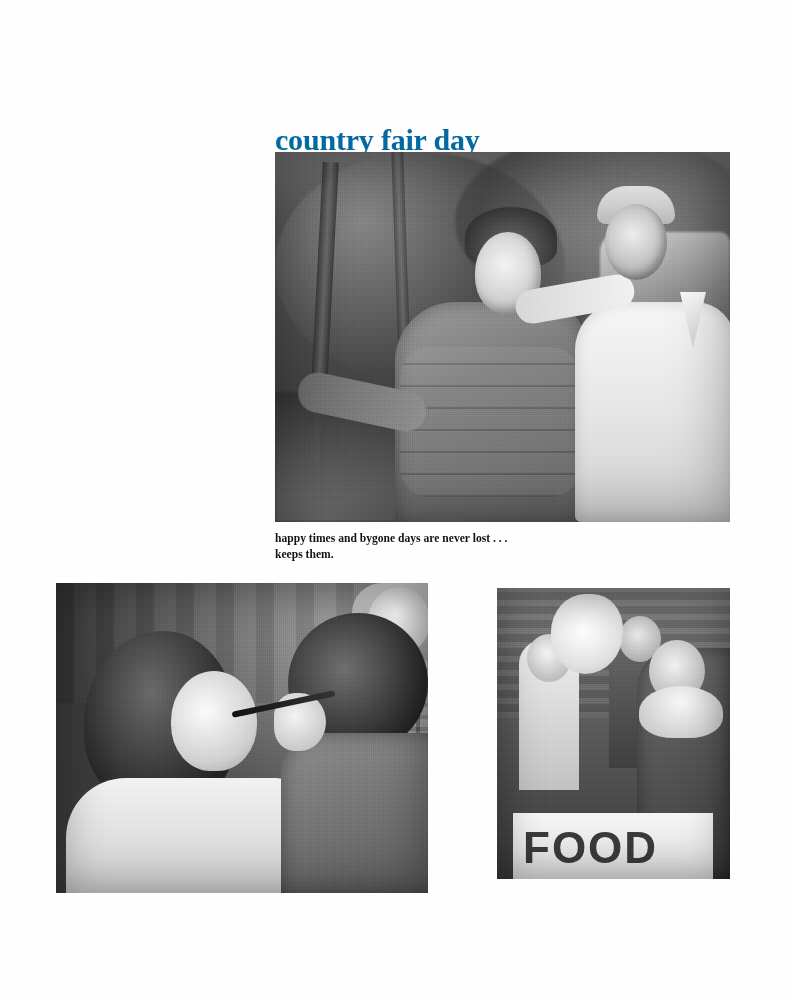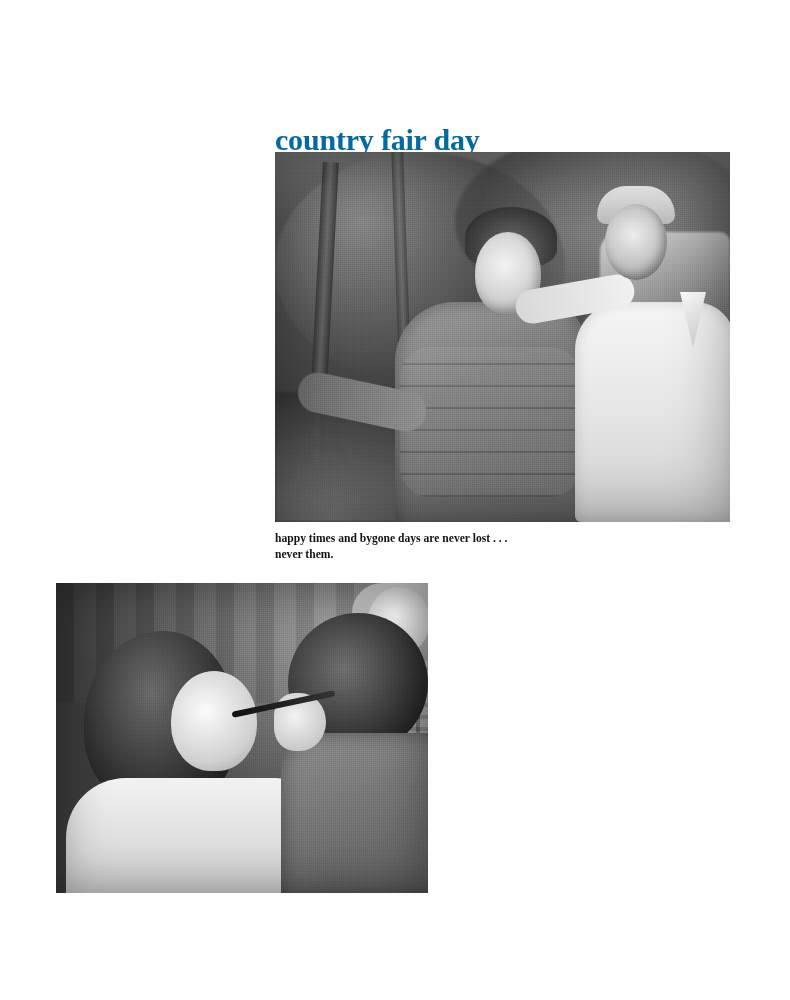--- a/index.html
+++ b/index.html
@@ -217,34 +217,50 @@
     <div class="armr"></div>
     <div class="cap"></div>
     <div class="face2"></div>
     <div class="cone"></div>
     <div class="grain"></div>
     <div class="vig"></div>
   </div>
 
   <div class="caption">
     <span>happy times and bygone days are never lost . . .</span>
-    <span>never them.</span>
+    <span>keeps them.</span>
   </div>
 
   <div class="photo" id="photo-bottom-left">
     <div class="bg"></div>
     <div class="plank"></div>
     <div class="woman"></div>
     <div class="plaid"></div>
     <div class="womanface"></div>
     <div class="girlhair"></div>
     <div class="girlface"></div>
     <div class="girlbody"></div>
     <div class="boyhead"></div>
     <div class="boybody"></div>
     <div class="hand"></div>
     <div class="brush"></div>
     <div class="grain"></div>
     <div class="vig"></div>
   </div>
 
+  <div class="photo" id="photo-bottom-right">
+    <div class="bg"></div>
+    <div class="wall"></div>
+    <div class="kid1"></div>
+    <div class="kid1head"></div>
+    <div class="kid2"></div>
+    <div class="kid2head"></div>
+    <div class="candy"></div>
+    <div class="girl"></div>
+    <div class="girlhead"></div>
+    <div class="girlhood"></div>
+    <div class="signboard"></div>
+    <div class="signtext">FOOD</div>
+    <div class="grain"></div>
+    <div class="vig"></div>
+  </div>
 
 </div>
 
 </body></html>

